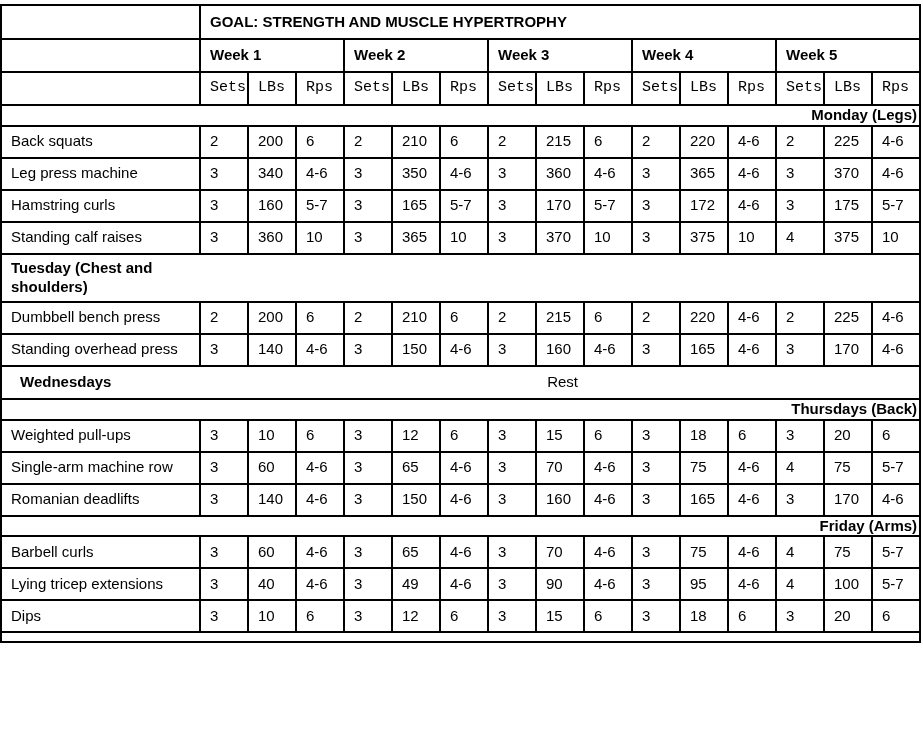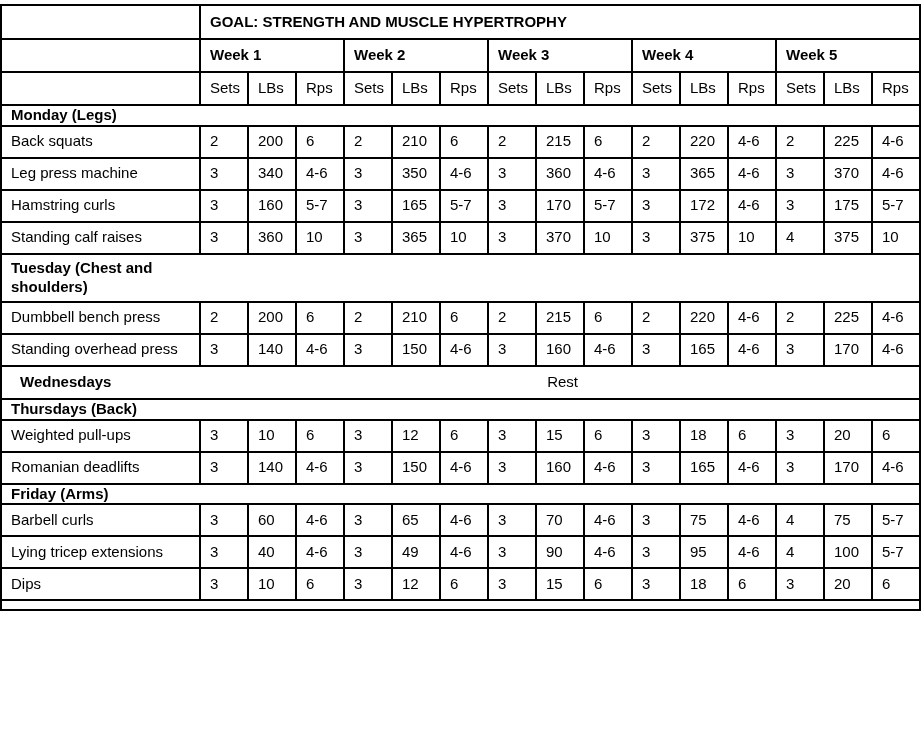--- a/index.html
+++ b/index.html
@@ -45,22 +45,22 @@
   }
   td.exercise-cell { white-space: nowrap; }
   td.data-cell { white-space: nowrap; }
   td.rest-cell { padding: 0; }
   .rest-flex { display: flex; align-items: center; width: 100%; }
   .rest-label { font-weight: bold; width: 197px; flex: none; padding-left: 9px; }
   .rest-center { flex: 1; text-align: center; }
   td.strip-cell { background: #c9c9c9; }
   tr.r-goal    td { height: 34px; }
   tr.r-week    td { height: 33px; }
-  tr.r-sub     td { height: 33px; }
-  tr.r-section td { height: 20px; }
+  tr.r-sub     td { height: 33px; font-family: Liberation Mono, monospace; }
+  tr.r-section td { height: 20px; text-align: right; }
   tr.r-section-tall td { height: 48px; }
   tr.r-data    td { height: 32px; }
   tr.r-rest    td { height: 33px; }
   tr.r-strip   td { height: 10px; }
 </style>
 </head>
 <body>
 
 <div class="page">
   <table class="plan">
@@ -250,20 +250,38 @@
           <td class="data-cell">15</td>
           <td class="data-cell">6</td>
           <td class="data-cell">3</td>
           <td class="data-cell">18</td>
           <td class="data-cell">6</td>
           <td class="data-cell">3</td>
           <td class="data-cell">20</td>
           <td class="data-cell">6</td>
         </tr>
         <tr class="r-data">
+          <td class="exercise-cell">Single-arm machine row</td>
+          <td class="data-cell">3</td>
+          <td class="data-cell">60</td>
+          <td class="data-cell">4-6</td>
+          <td class="data-cell">3</td>
+          <td class="data-cell">65</td>
+          <td class="data-cell">4-6</td>
+          <td class="data-cell">3</td>
+          <td class="data-cell">70</td>
+          <td class="data-cell">4-6</td>
+          <td class="data-cell">3</td>
+          <td class="data-cell">75</td>
+          <td class="data-cell">4-6</td>
+          <td class="data-cell">4</td>
+          <td class="data-cell">75</td>
+          <td class="data-cell">5-7</td>
+        </tr>
+        <tr class="r-data">
           <td class="exercise-cell">Romanian deadlifts</td>
           <td class="data-cell">3</td>
           <td class="data-cell">140</td>
           <td class="data-cell">4-6</td>
           <td class="data-cell">3</td>
           <td class="data-cell">150</td>
           <td class="data-cell">4-6</td>
           <td class="data-cell">3</td>
           <td class="data-cell">160</td>
           <td class="data-cell">4-6</td>

